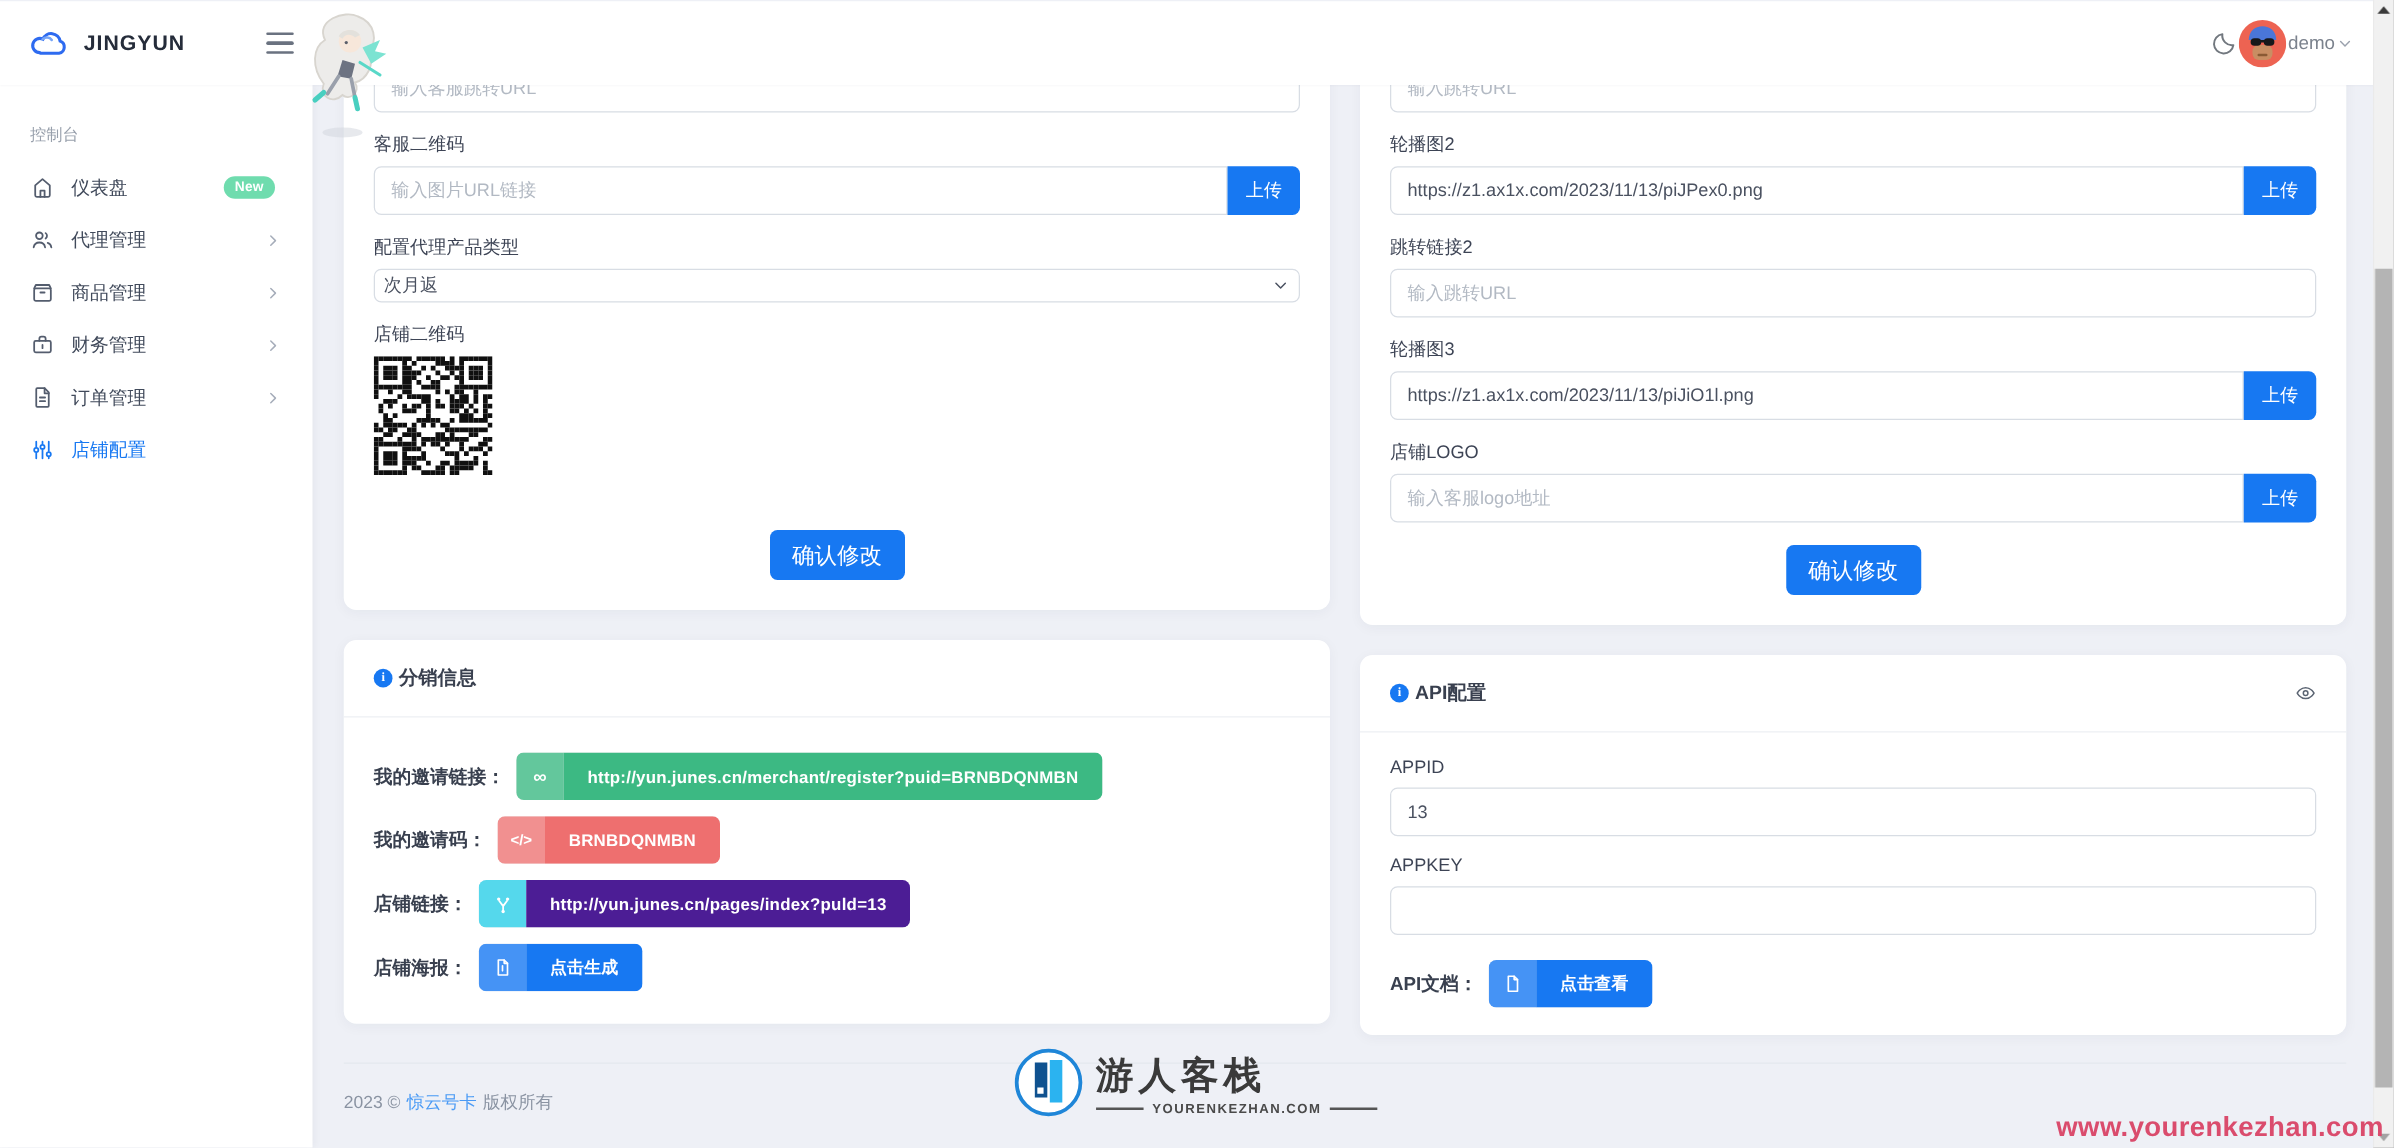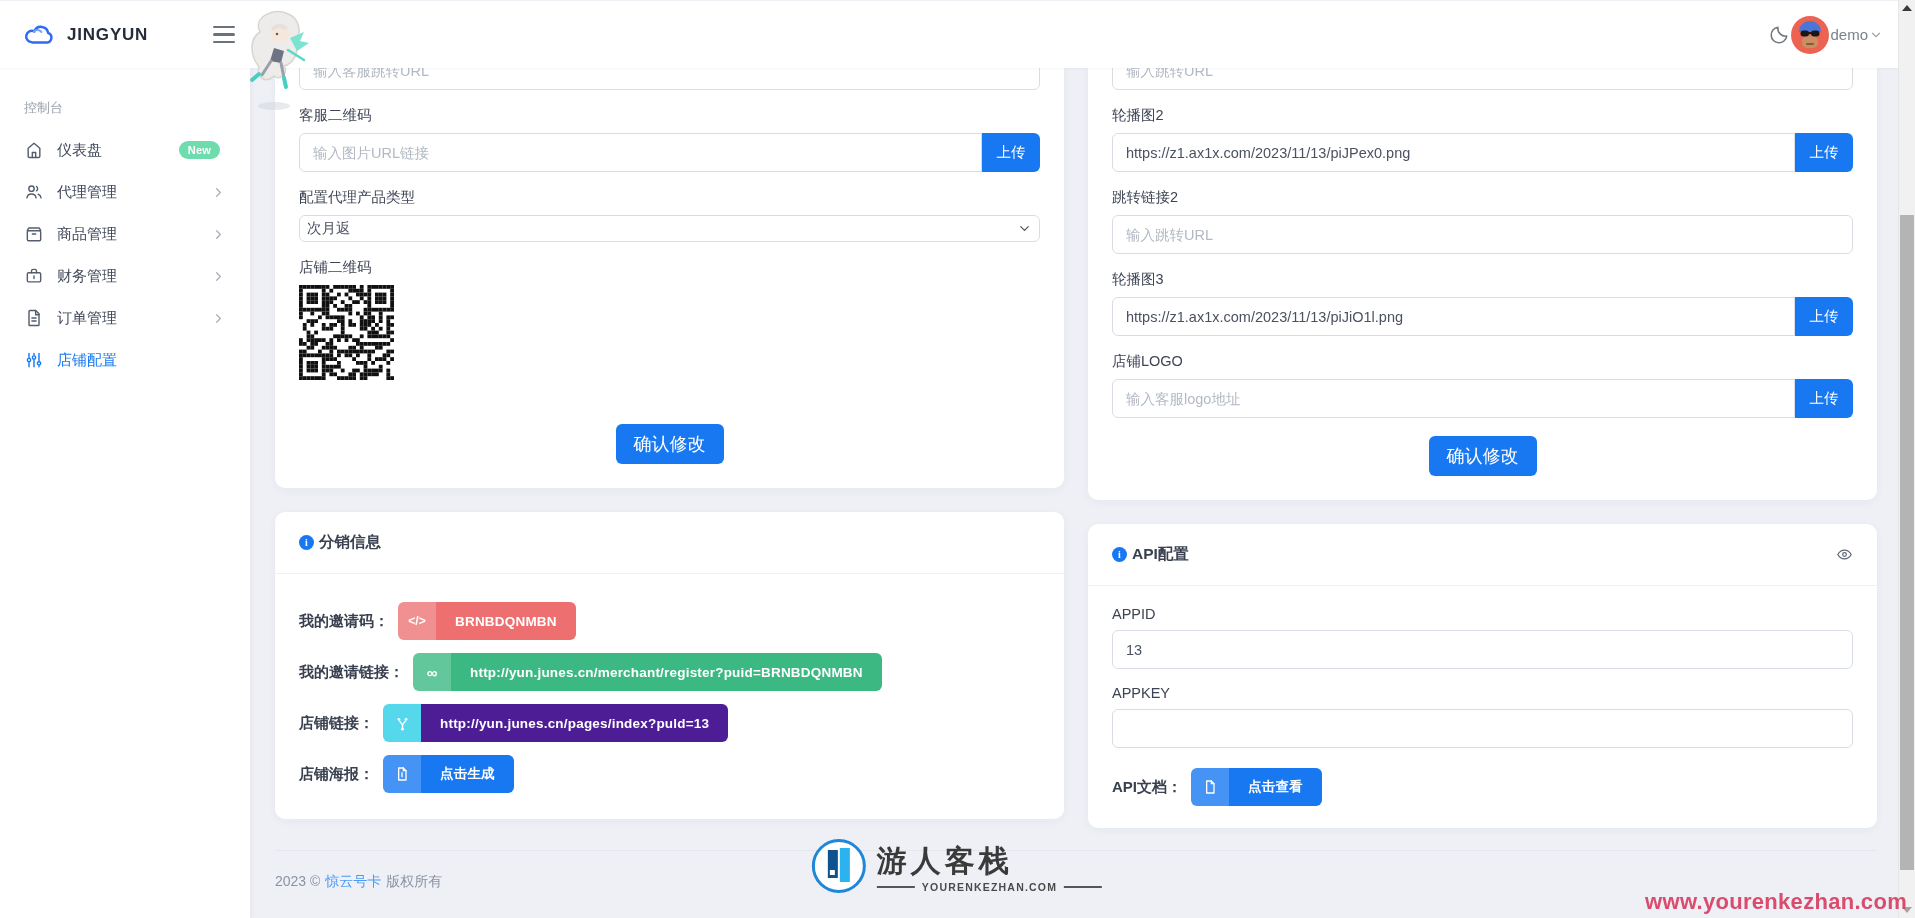--- a/index.html
+++ b/index.html
@@ -570,31 +570,31 @@
         </div>
       </section>
 
       <section class="card lower-card">
         <div class="card-header">
           <span class="info-dot">i</span>
           <span>分销信息</span>
         </div>
         <div class="card-body-b">
           <div class="dist-row">
+            <span class="dist-label">我的邀请链接：</span>
+            <button class="tagbtn t-green">
+              <span class="tag-ic">∞</span>
+              <span class="tag-tx">http://yun.junes.cn/merchant/register?puid=BRNBDQNMBN</span>
+            </button>
+          </div>
+          <div class="dist-row">
             <span class="dist-label">我的邀请码：</span>
             <button class="tagbtn t-red">
               <span class="tag-ic tag-ic-code">&lt;/&gt;</span>
               <span class="tag-tx">BRNBDQNMBN</span>
-            </button>
-          </div>
-          <div class="dist-row">
-            <span class="dist-label">我的邀请链接：</span>
-            <button class="tagbtn t-green">
-              <span class="tag-ic">∞</span>
-              <span class="tag-tx">http://yun.junes.cn/merchant/register?puid=BRNBDQNMBN</span>
             </button>
           </div>
           <div class="dist-row">
             <span class="dist-label">店铺链接：</span>
             <button class="tagbtn t-cyan">
               <span class="tag-ic">
                 <svg width="17" height="17" viewBox="0 0 24 24" fill="none" stroke="#fff" stroke-width="2" stroke-linecap="round">
                     <path d="M12 20v-6M12 14 7.5 8M12 14l4.5-6"></path>
                     <circle cx="7" cy="6" r="1.9" fill="#fff" stroke="none"></circle>
                     <circle cx="17" cy="6" r="1.9" fill="#fff" stroke="none"></circle>

